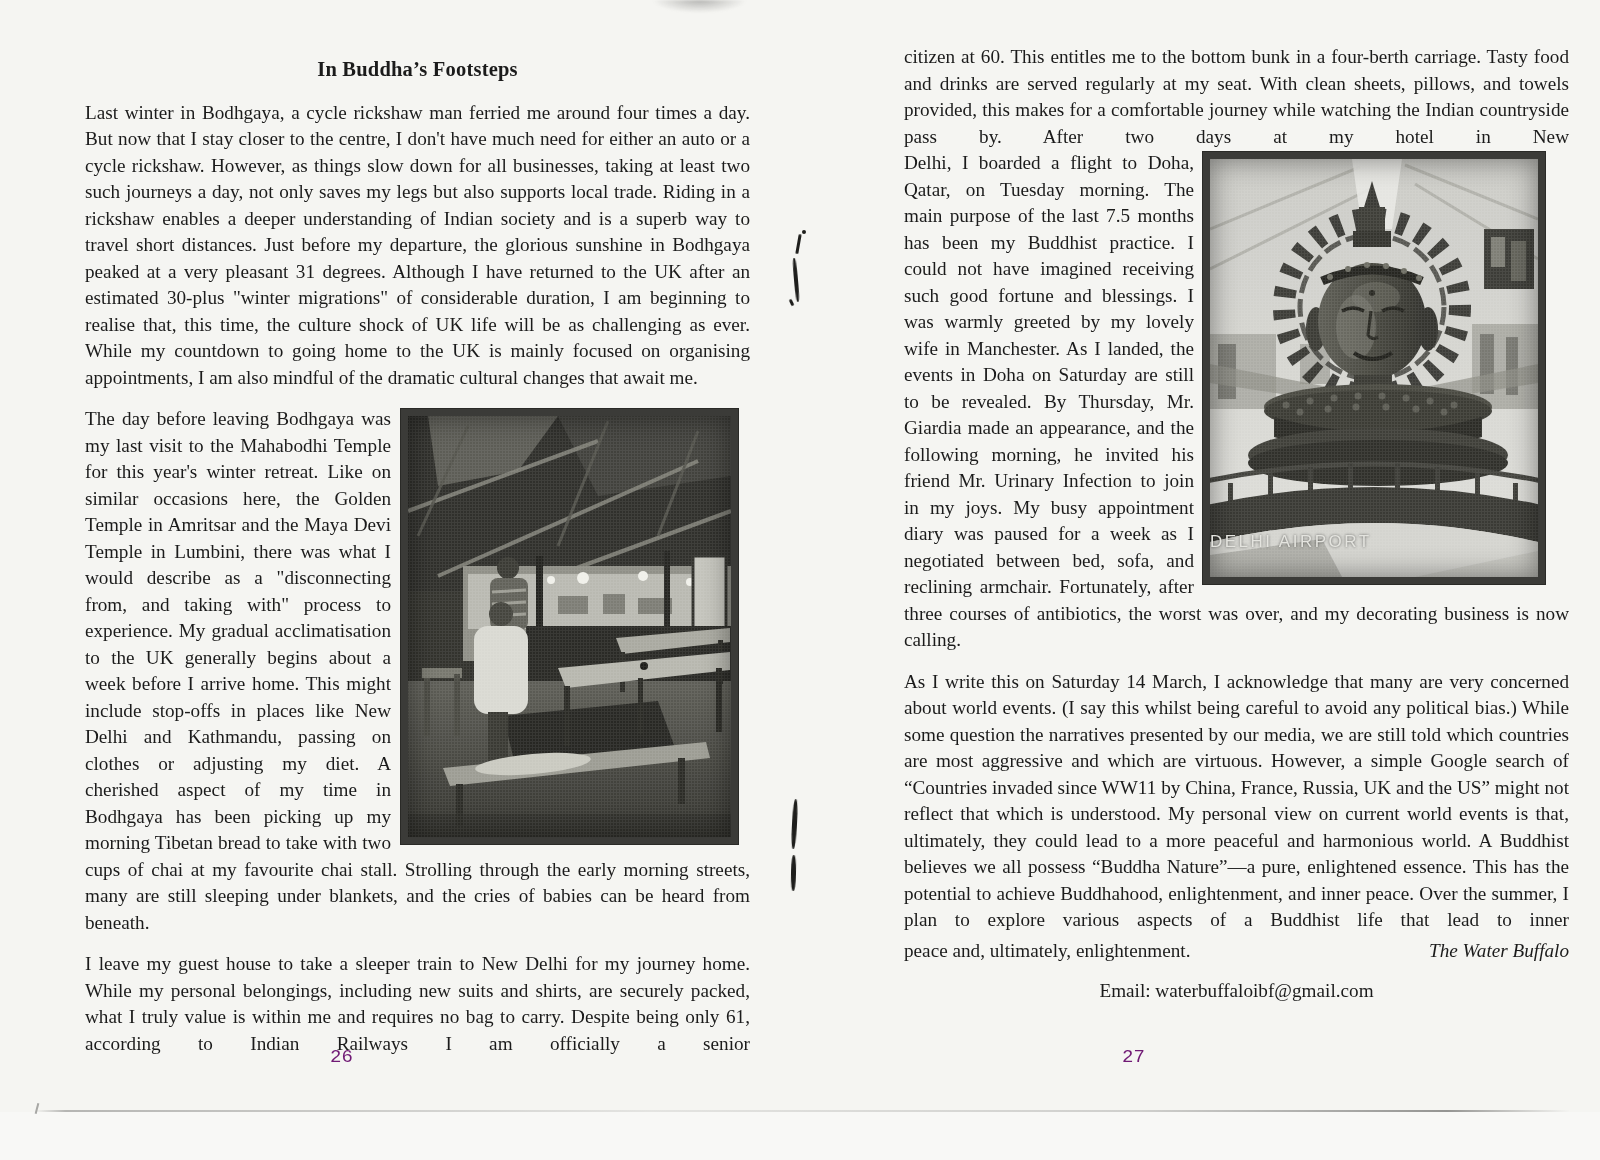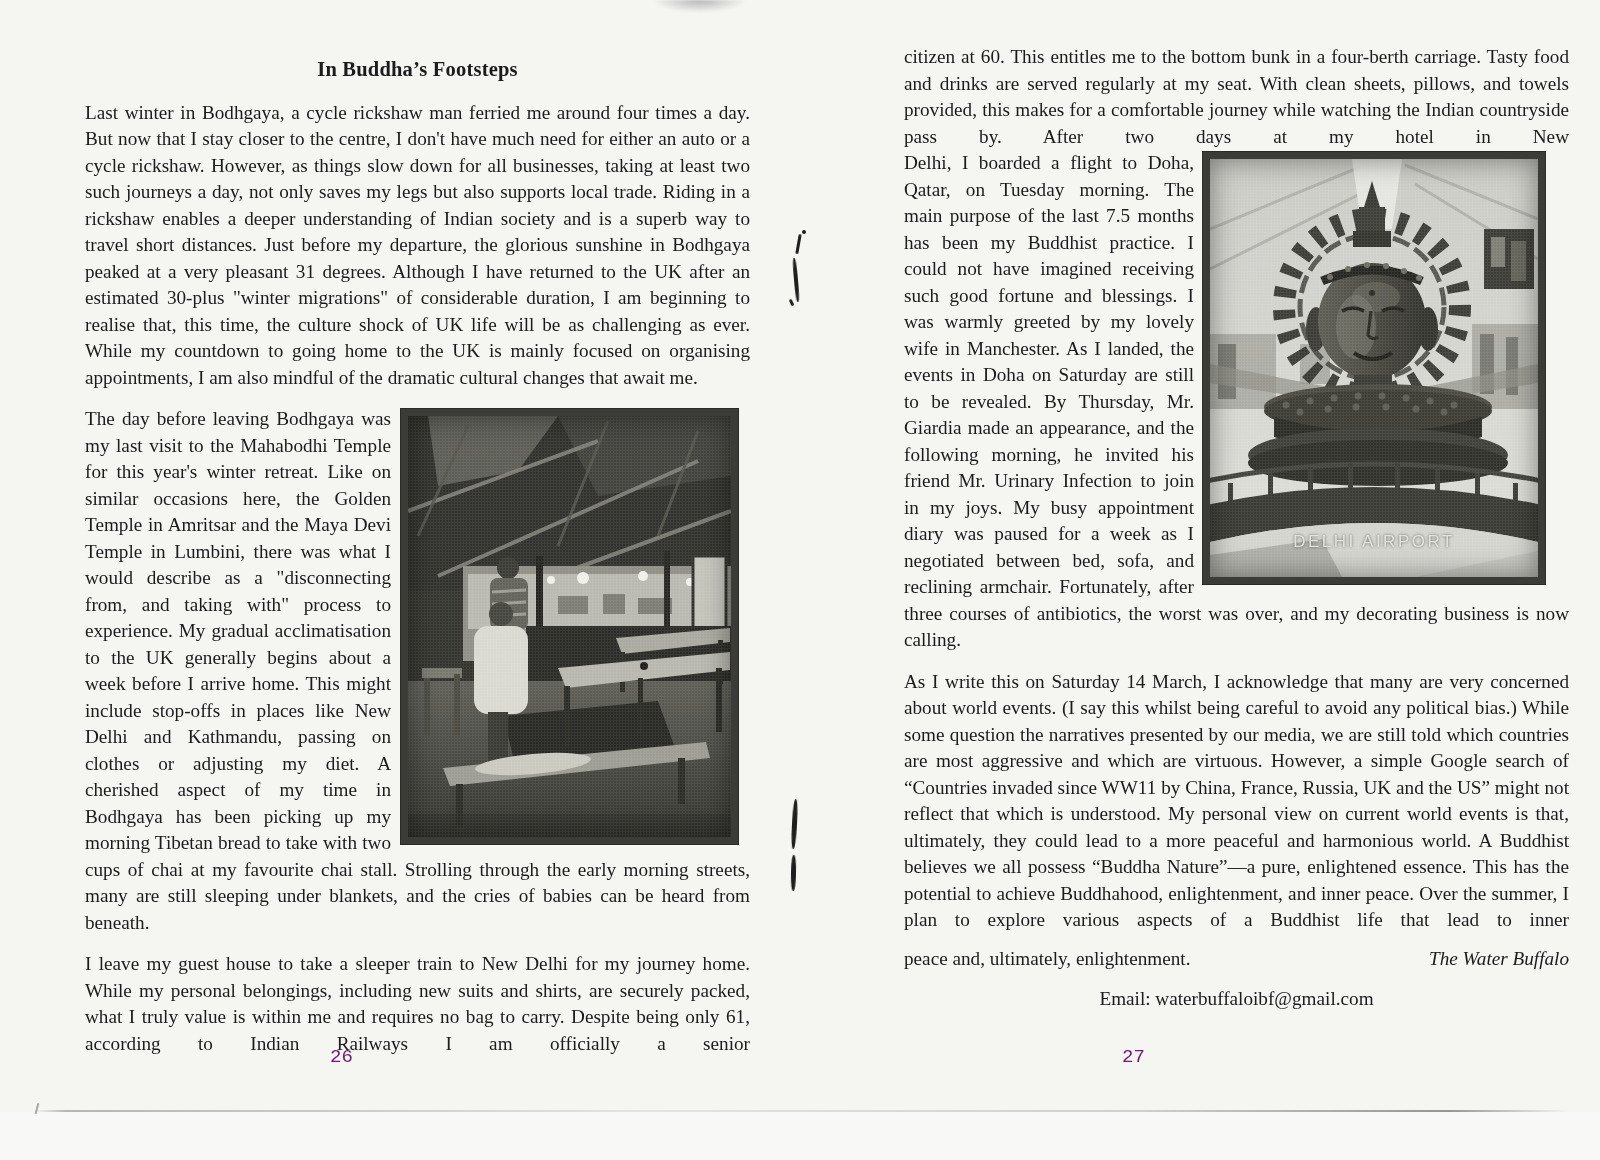--- a/index.html
+++ b/index.html
@@ -19,21 +19,21 @@
   #left-page{left:85px;margin-top:12px;}
   #right-page{left:904px;}
   .doc-title{
     text-align:center;font-weight:bold;font-size:20.5px;
     margin:0 0 17px 0;letter-spacing:0.2px;
   }
   p.para{margin:0 0 15px 0;}
   .force-last{text-align-last:justify;}
   .final-line{
     display:flex;justify-content:space-between;align-items:baseline;
-    margin:12px 0 14px 0;
+    margin:4px 0 14px 0;
   }
   .attribution{font-style:italic;}
   .email-line{margin:0;text-align:center;}
   
   .photo-frame{
     position:relative;float:right;
     border:7px solid #3b3b38;background:#3a3a36;
     box-shadow:0 0 0 1px #2a2a27;
   }
   .photo-frame svg{display:block;}
@@ -42,21 +42,21 @@
   .halftone{
     position:absolute;inset:0;pointer-events:none;
     background-image:radial-gradient(rgba(255,255,255,0.07) 1px, transparent 1.3px);
     background-size:3px 3px;
   }
   .vignette{
     position:absolute;inset:0;pointer-events:none;
     box-shadow:inset 0 0 28px rgba(0,0,0,0.45);
   }
   .photo-caption{
-    position:absolute;left:0;right:0;text-align:center;
+    position:absolute;left:0;right:0;text-align:left;
     font-family:"Liberation Sans", sans-serif;
     color:#e4e4df;font-size:17px;letter-spacing:2.5px;
     text-shadow:0 0 3px rgba(0,0,0,0.6);
   }
   #chai-caption{bottom:16px;}
   #delhi-caption{bottom:22px;}
   .page-num{
     position:absolute;top:1046px;width:140px;
     font-size:19px;color:#701a75;font-family:Liberation Mono, monospace;
   }

